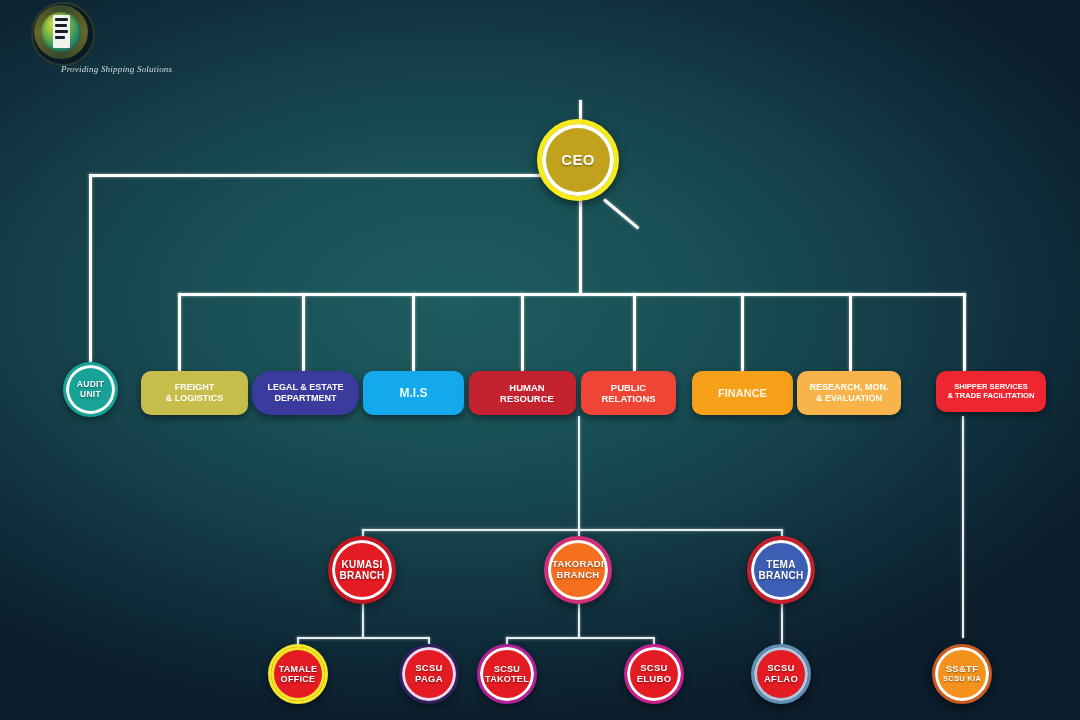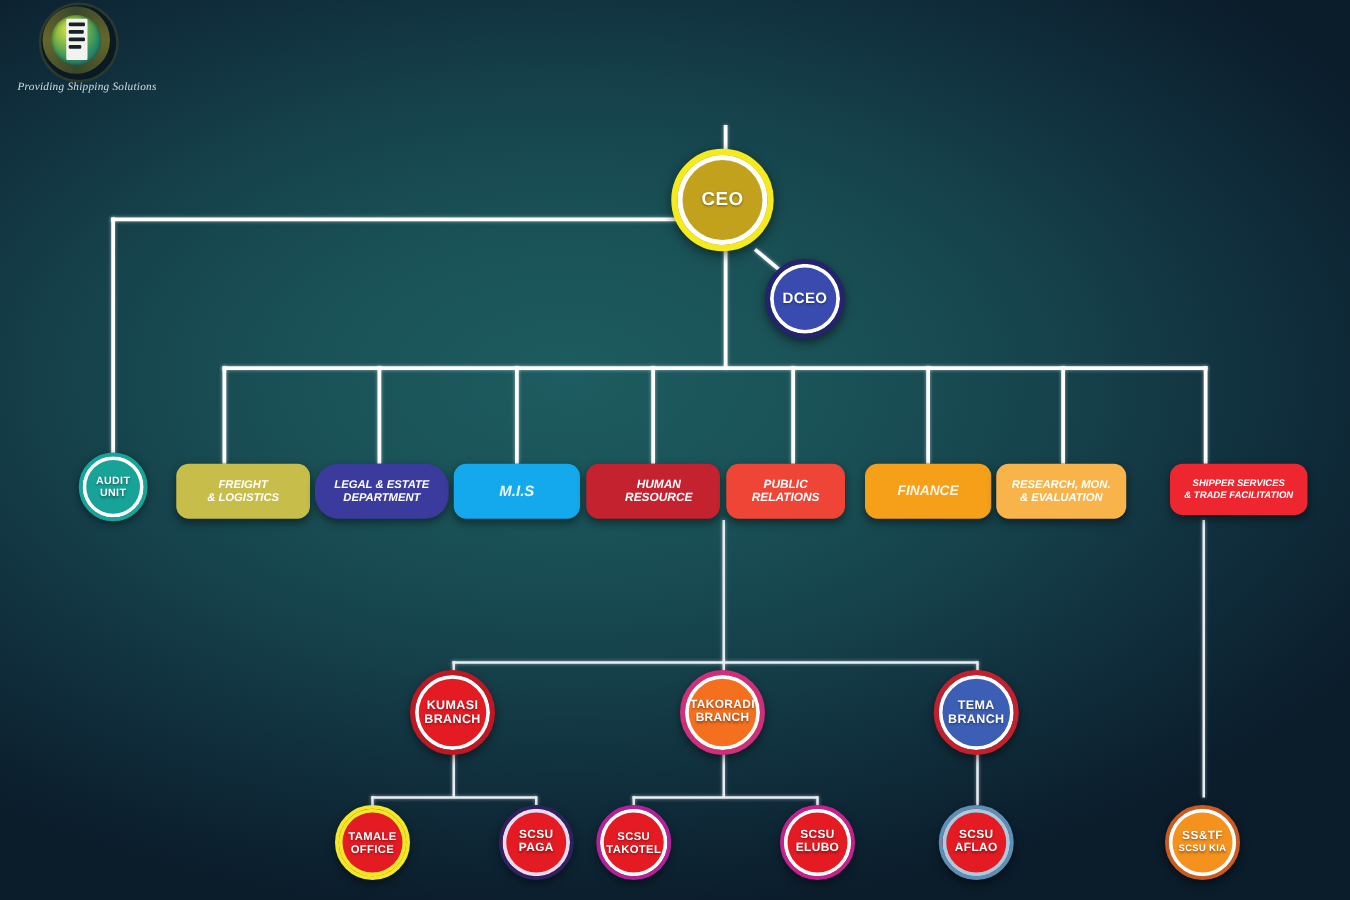--- a/index.html
+++ b/index.html
@@ -59,21 +59,21 @@
     align-items: center;
     justify-content: center;
     text-align: center;
     color: #ffffff;
     font-weight: bold;
     box-sizing: border-box;
     padding: 3px 4px;
     box-shadow: 0 3px 7px rgba(0,0,0,0.45);
     line-height: 1.18;
   }
-  .dept .ln { display: block; white-space: nowrap; font-style: italic; }
+  .dept .ln { display: block; white-space: nowrap; }
   
   #logo-wrap {
     position: absolute;
     left: 14px;
     top: 2px;
     width: 160px;
   }
   #logo-mark {
     position: relative;
     width: 74px;
@@ -82,20 +82,21 @@
   }
   #logo-tag {
     margin-top: 2px;
     color: #dfe9ec;
     font-family: "Liberation Serif", serif;
     font-style: italic;
     font-size: 9px;
     letter-spacing: 0.2px;
     white-space: nowrap;
     opacity: 0.92;
+    margin-left: 47px;
   }
   .logo-ring-outer {
     position: absolute; left: 7px; top: 0;
     width: 60px; height: 60px; border-radius: 50%;
     background: #0b1a22;
     border: 2px solid #2b3a2e;
   }
   .logo-ring-text {
     position: absolute; left: 10px; top: 3px;
     width: 54px; height: 54px; border-radius: 50%;
@@ -181,25 +182,20 @@
 
   <div class="line v thin" style="left:781px; top:600px; height:44px; width:2px;"></div>
 
 
   <div class="node" style="left:537px; top:119px; width:82px; height:82px; font-size:15px;
               background:#c2a21c; border:5px solid #f4ea1d;
               box-shadow: inset 0 0 0 4px #ffffff, 0 3px 9px rgba(0,0,0,0.5);">
     <span class="ln">CEO</span>
   </div>
 
-  <div class="node" style="left:612px; top:207px; width:64px; height:64px; font-size:12px;
-              background:#3a4bb0; border:4px solid #23246b;
-              box-shadow: inset 0 0 0 3px #ffffff, 0 3px 8px rgba(0,0,0,0.5);">
-    <span class="ln">DCEO</span>
-  </div>
 
   <div class="node" style="left:63px; top:362px; width:55px; height:55px; font-size:8.5px;
               background:#17a398; border:3px solid #17a398;
               box-shadow: inset 0 0 0 3px #ffffff, 0 2px 7px rgba(0,0,0,0.45);">
     <span class="ln">AUDIT</span>
     <span class="ln">UNIT</span>
   </div>
 
   <div class="dept" style="left:141px; top:371px; width:107px; height:44px; background:#c7bd4a; font-size:9px;">
     <span class="ln">FREIGHT</span>

